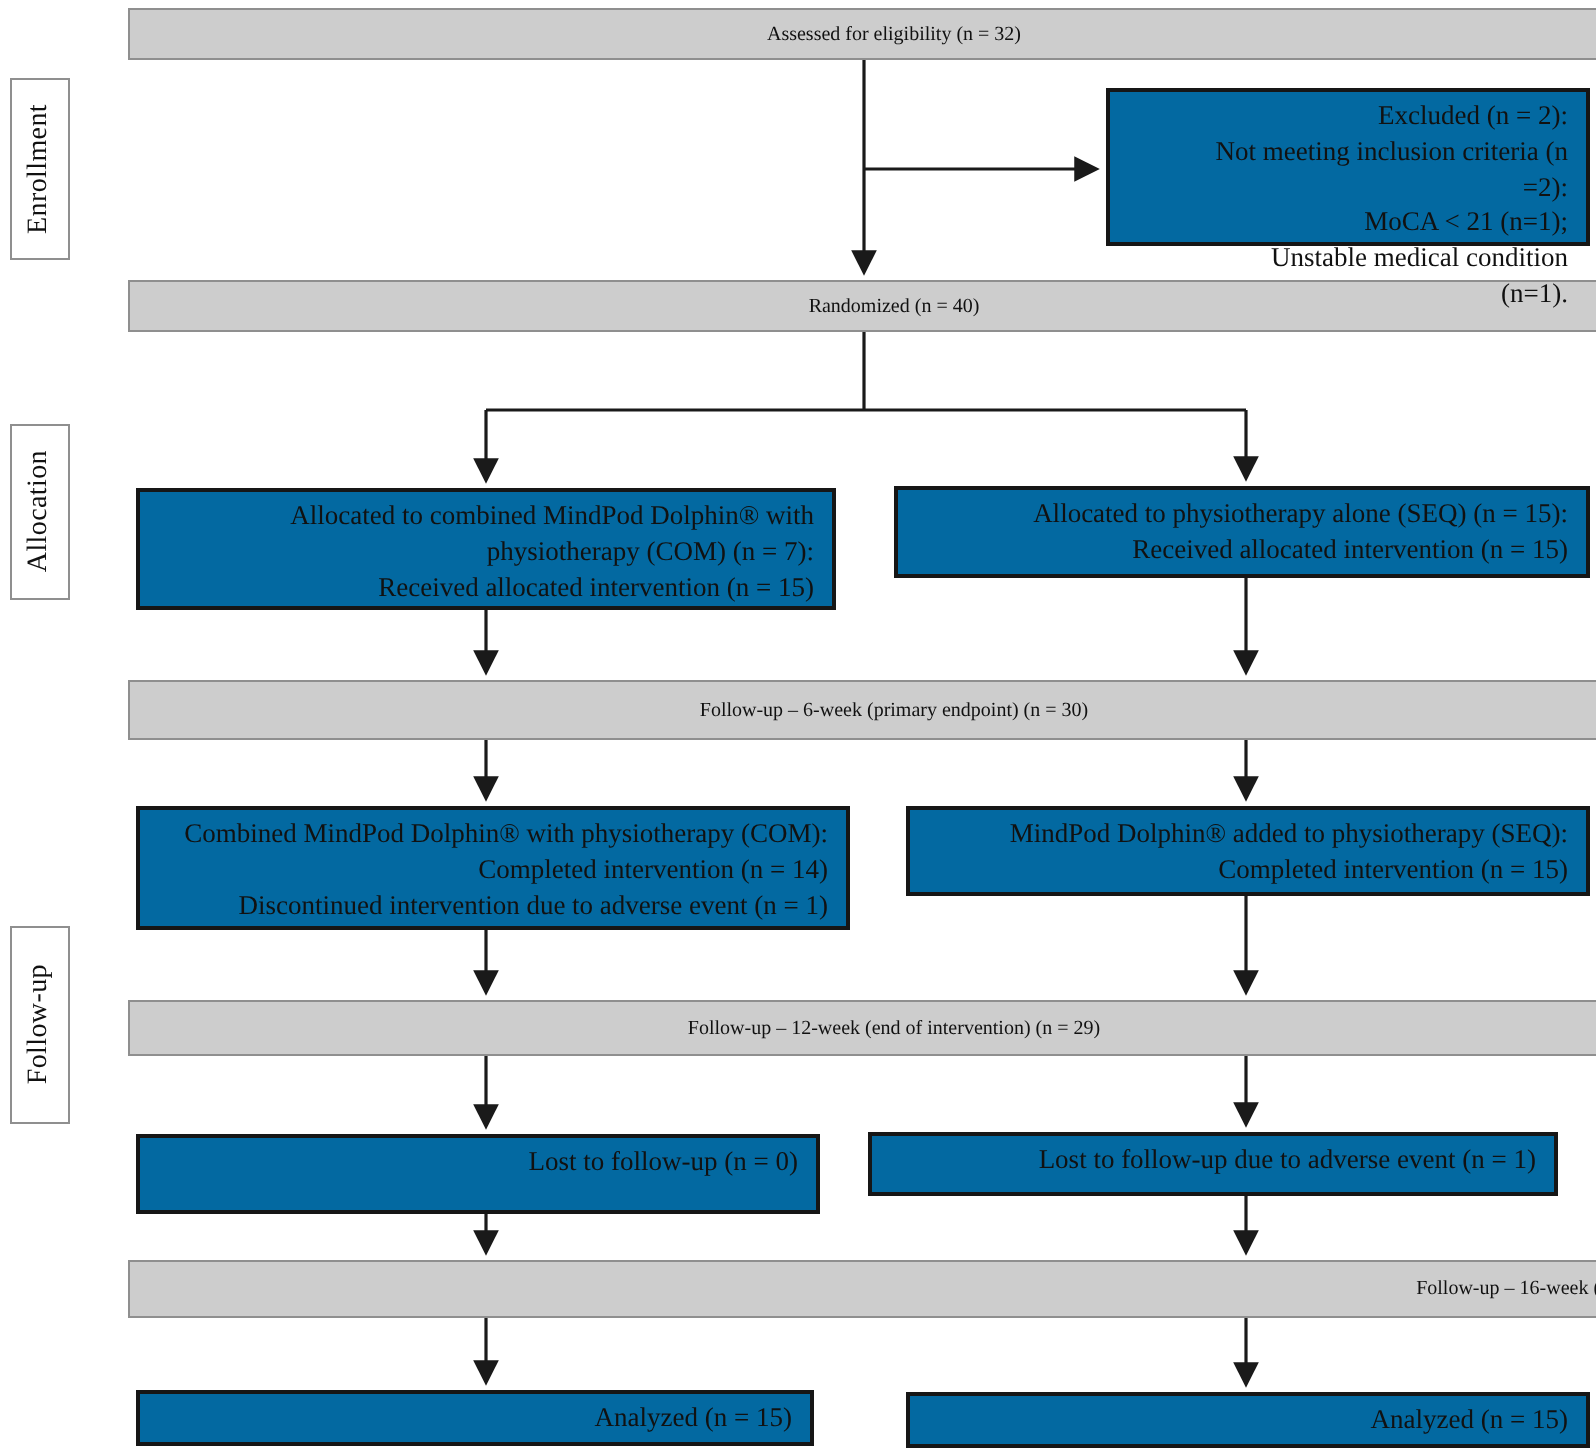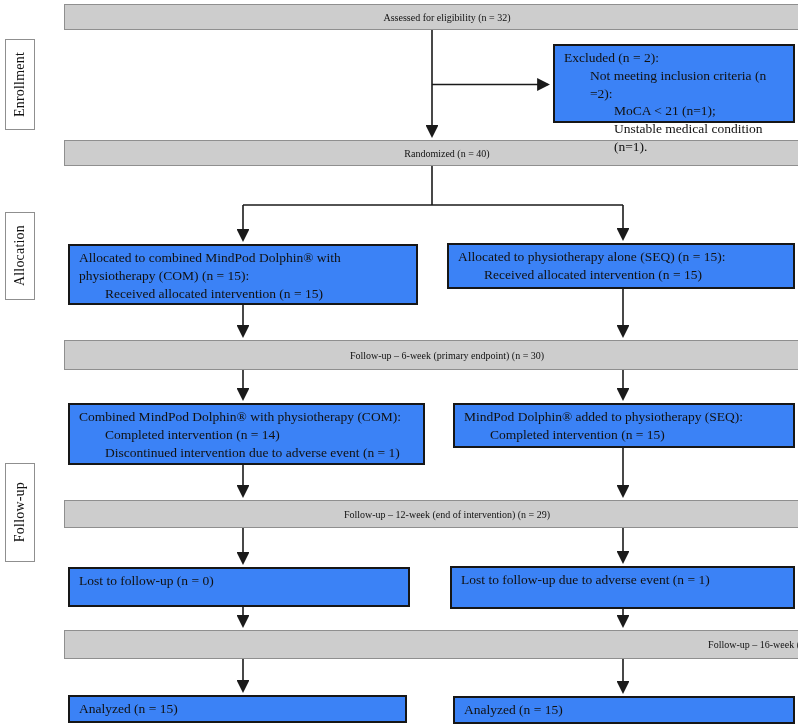--- a/index.html
+++ b/index.html
@@ -8,23 +8,23 @@
     font-family:"Liberation Serif", serif; color:#111; overflow:hidden;
   }
   .arrows { position:absolute; left:0; top:0; z-index:1; }
   .bar {
     position:absolute; left:64px; width:766px; box-sizing:border-box;
     background:#cdcdcd; border:1px solid #8f8f8f; z-index:2;
     display:flex; align-items:center; justify-content:center;
     font-size:10px; text-align:center;
   }
   .wbox {
-    position:absolute; box-sizing:border-box; background:#3b82f6;
+    position:absolute; box-sizing:border-box; background:#0369a1;
     border:2px solid #161616; z-index:2; padding:3px 9px;
-    font-size:13.5px; line-height:1.32;
+    font-size:13.5px; line-height:1.32;text-align:right;
   }
   .wbox .ln { white-space:normal; }
   .ind1 { padding-left:26px; }
   .ind2 { padding-left:50px; }
   .stage {
     position:absolute; left:5px; width:30px; box-sizing:border-box;
     background:#ffffff; border:1px solid #8f8f8f; z-index:2;
     display:flex; align-items:center; justify-content:center;
   }
   .stage span {
@@ -92,21 +92,21 @@
   </div>
 
   <div class="wbox" style="left:553px;top:44px;width:242px;height:79px;">
     <div class="ln">Excluded (n = 2):</div>
     <div class="ln ind1">Not meeting inclusion criteria (n =2):</div>
     <div class="ln ind2">MoCA &lt; 21 (n=1);</div>
     <div class="ln ind2">Unstable medical condition (n=1).</div>
   </div>
 
   <div class="wbox" style="left:68px;top:244px;width:350px;height:61px;">
-    <div class="ln">Allocated to combined MindPod Dolphin® with physiotherapy (COM) (n = 15):</div>
+    <div class="ln">Allocated to combined MindPod Dolphin® with physiotherapy (COM) (n = 7):</div>
     <div class="ln ind1">Received allocated intervention (n = 15)</div>
   </div>
 
   <div class="wbox" style="left:447px;top:243px;width:348px;height:46px;">
     <div class="ln">Allocated to physiotherapy alone (SEQ) (n = 15):</div>
     <div class="ln ind1">Received allocated intervention (n = 15)</div>
   </div>
 
   <div class="wbox" style="left:68px;top:403px;width:357px;height:62px;">
     <div class="ln">Combined MindPod Dolphin® with physiotherapy (COM):</div>
@@ -116,21 +116,21 @@
 
   <div class="wbox" style="left:453px;top:403px;width:342px;height:45px;">
     <div class="ln">MindPod Dolphin® added to physiotherapy (SEQ):</div>
     <div class="ln ind1">Completed intervention (n = 15)</div>
   </div>
 
   <div class="wbox" style="left:68px;top:567px;width:342px;height:40px;">
     <div class="ln">Lost to follow-up (n = 0)</div>
   </div>
 
-  <div class="wbox" style="left:450px;top:566px;width:345px;height:43px;">
+  <div class="wbox" style="left:434px;top:566px;width:345px;height:32px;">
     <div class="ln">Lost to follow-up due to adverse event (n = 1)</div>
   </div>
 
   <div class="wbox" style="left:68px;top:695px;width:339px;height:28px;">
     <div class="ln">Analyzed (n = 15)</div>
   </div>
 
   <div class="wbox" style="left:453px;top:696px;width:342px;height:28px;">
     <div class="ln">Analyzed (n = 15)</div>
   </div>

